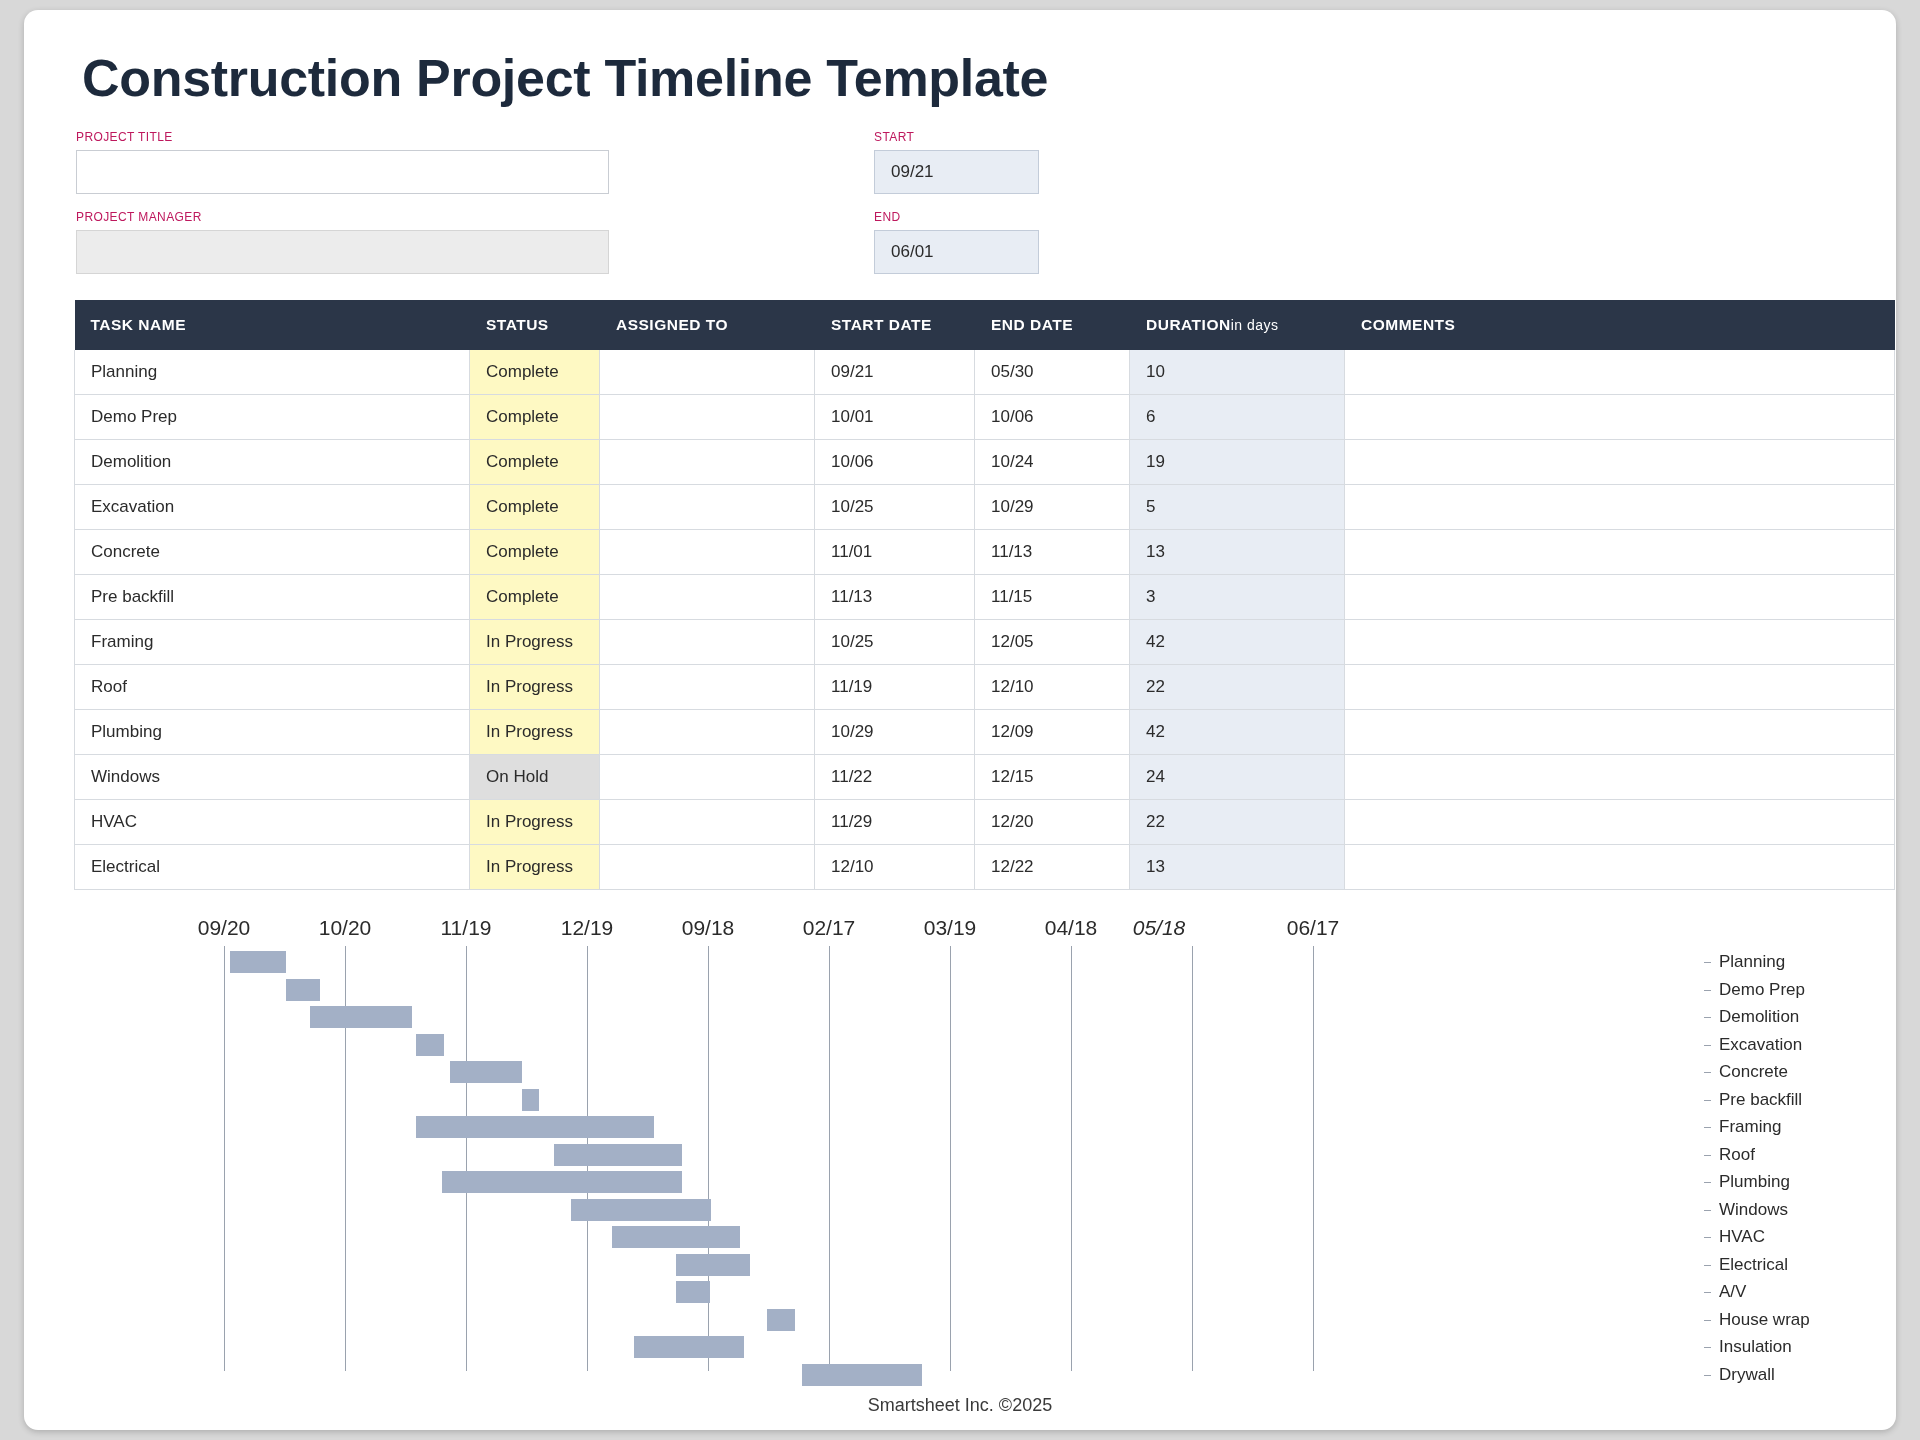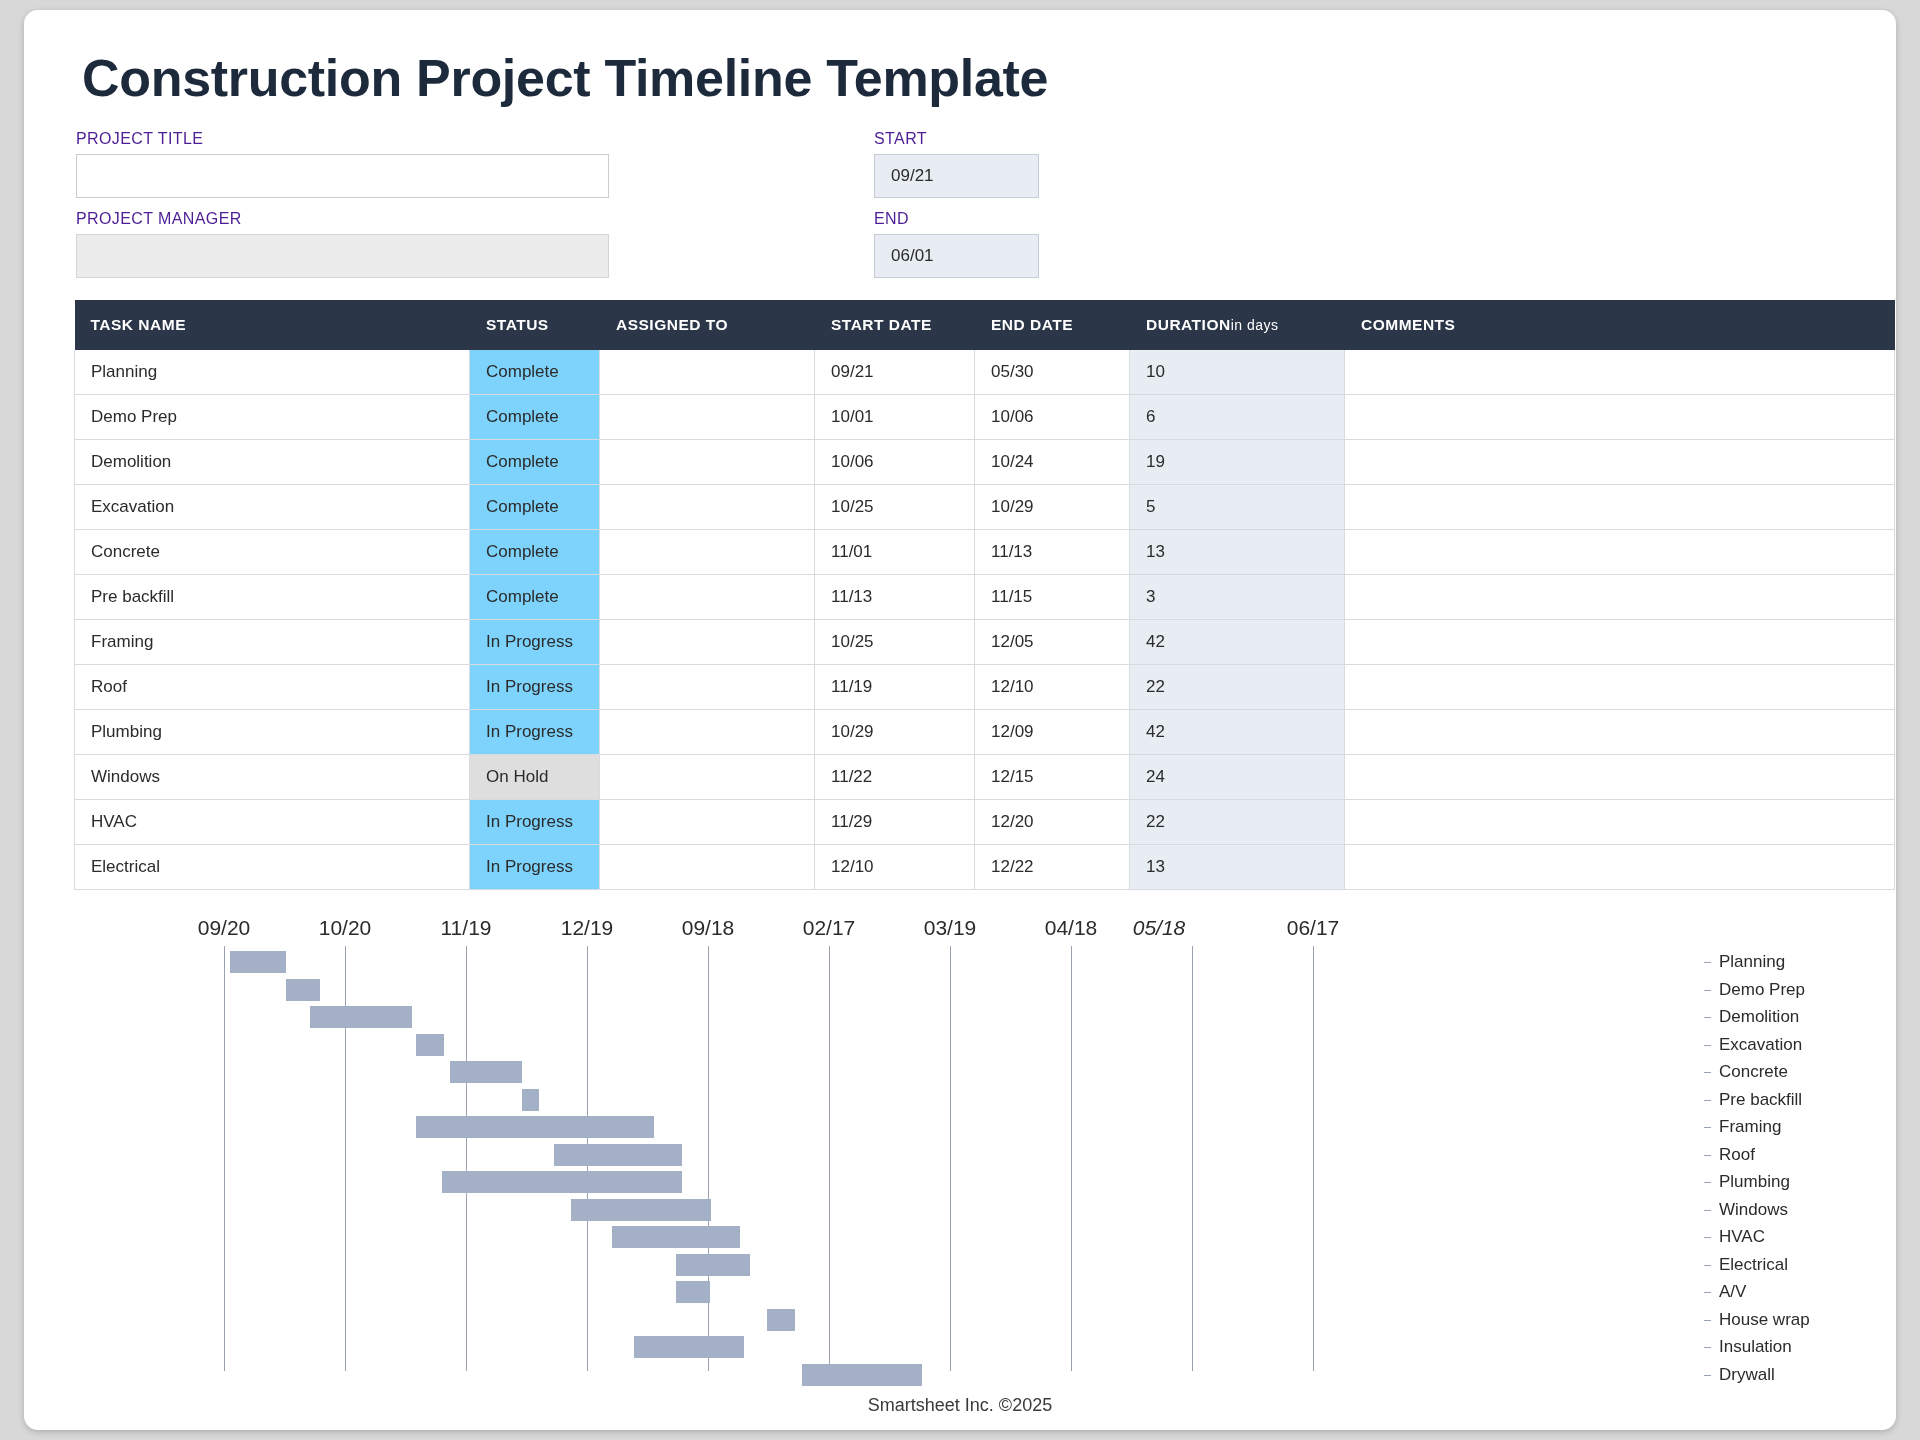--- a/index.html
+++ b/index.html
@@ -33,22 +33,22 @@
     letter-spacing: -0.3px;
   }
 
   
   .form {
     position: relative;
     height: 150px;
     margin-top: 22px;
   }
   .lbl {
-    font-size: 16px;
-    color: #4c1d95;
+    font-size: 12px;
+    color: #be185d;
     letter-spacing: 0.4px;
   }
   .fld {
     border: 1px solid #c9cdd3;
     box-sizing: border-box;
     height: 44px;
     background: #ffffff;
   }
   .fld.grey { background: #ececec; border-color: #d5d5d5; }
   .fld.blue { background: #e8edf4; border-color: #c3ccd9; }
@@ -86,21 +86,21 @@
   table.tasks td {
     font-size: 17px;
     color: #2b2b2b;
     padding: 12px 0 12px 16px;
     border-bottom: 1px solid #d7dbe0;
     border-right: 1px solid #d7dbe0;
     height: 19px;
   }
   table.tasks td:first-child { border-left: 1px solid #d7dbe0; }
   table.tasks tr:last-child td { border-bottom: 1px solid #d7dbe0; }
-  td.status-cell { background: #7dd3fc; }
+  td.status-cell { background: #fef9c3; }
   td.status-hold { background: #dedede; }
   td.dur { background: #e8edf4; }
   .col-task { width: 395px; }
   .col-status { width: 130px; }
   .col-assigned { width: 215px; }
   .col-start { width: 160px; }
   .col-end { width: 155px; }
   .col-dur { width: 215px; }
   .col-comments { width: 550px; }
 

